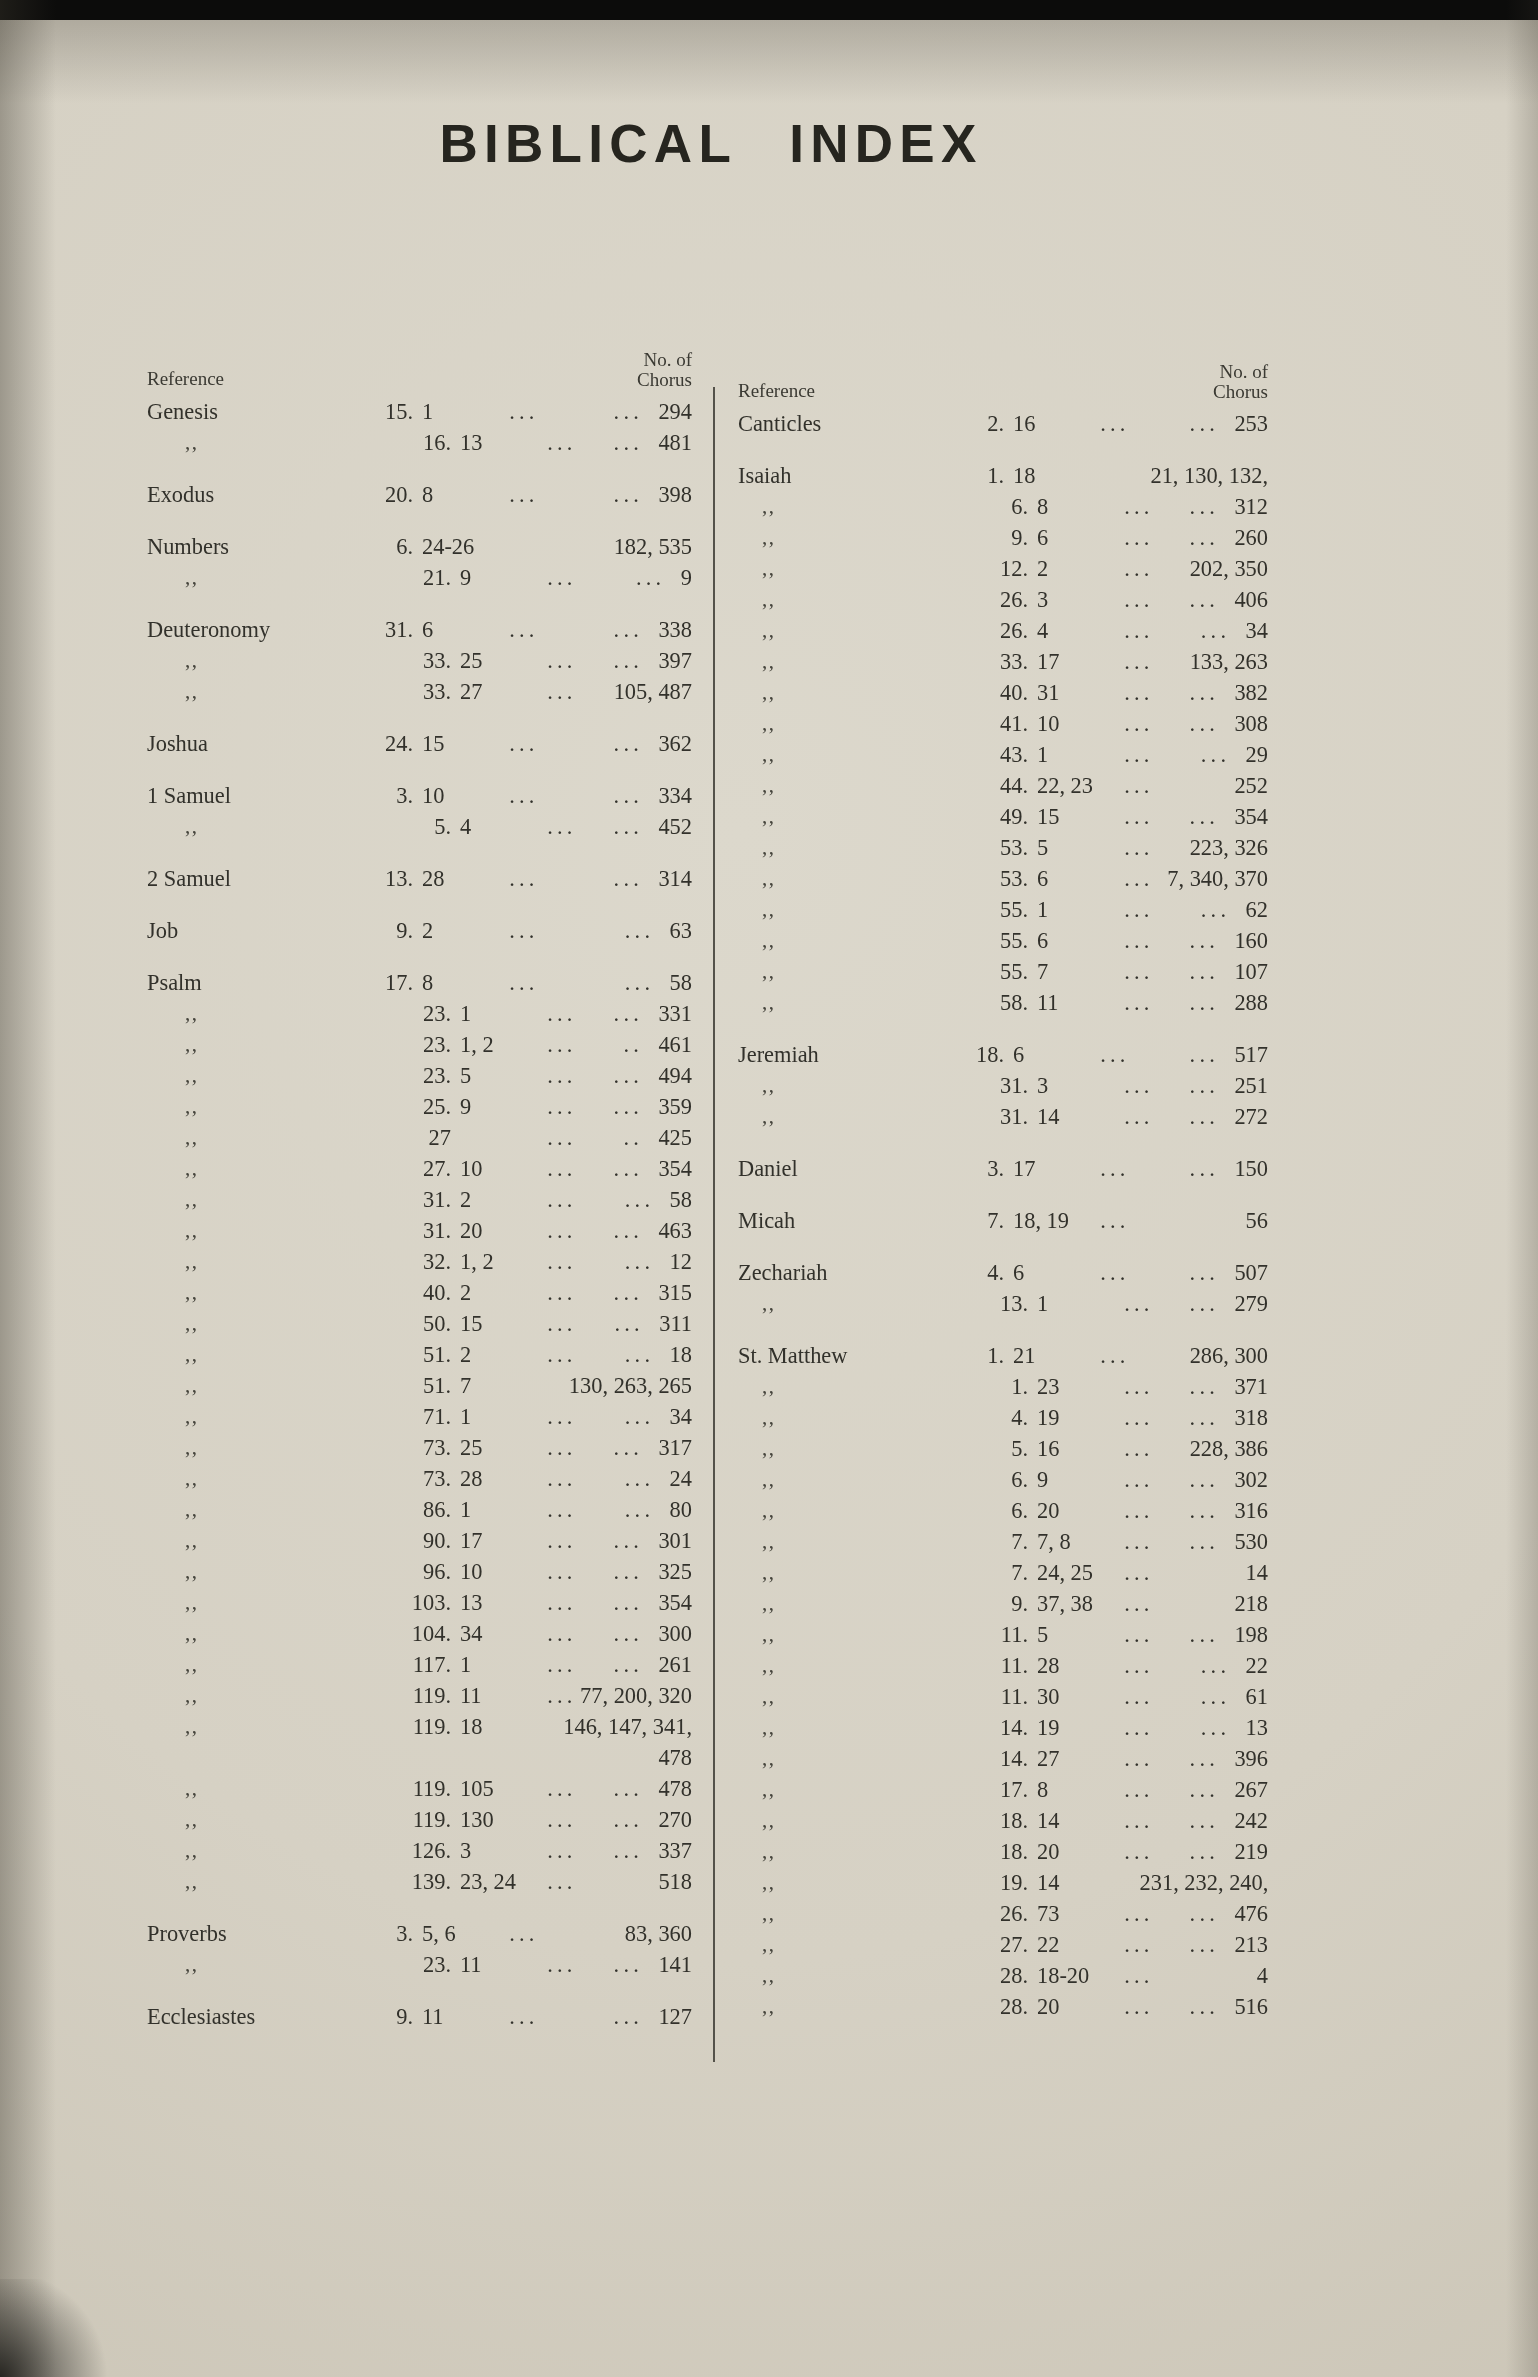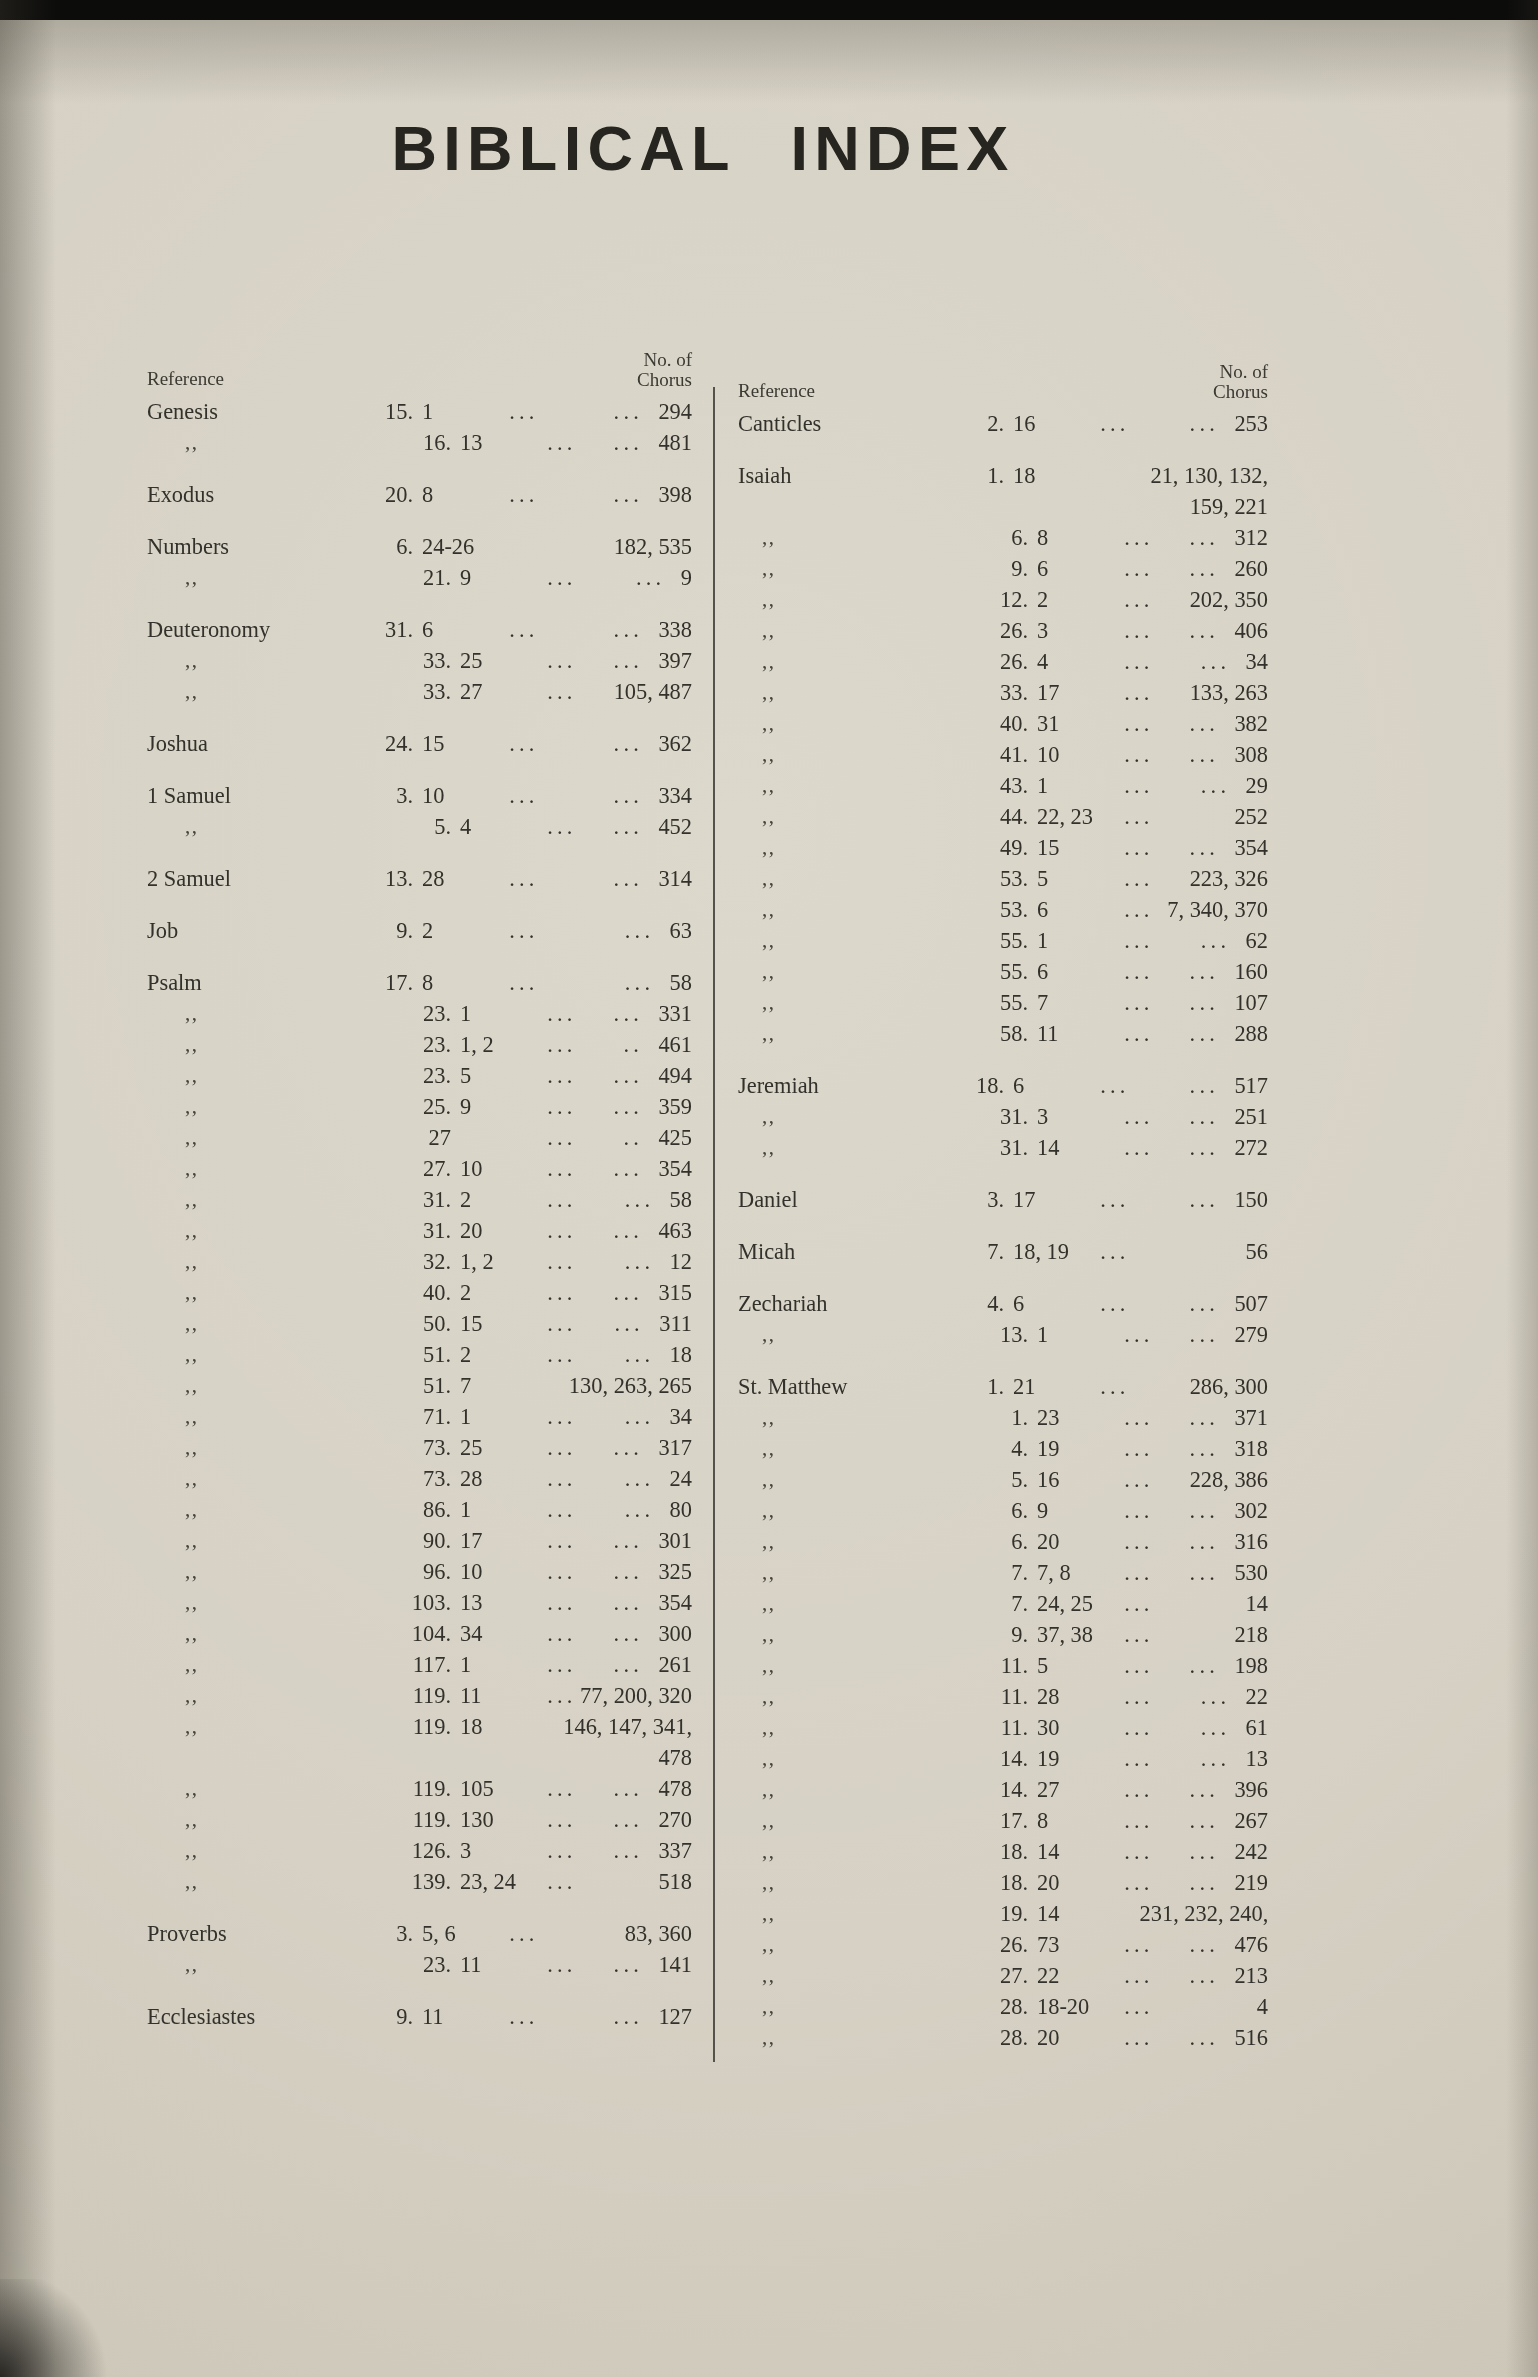--- a/index.html
+++ b/index.html
@@ -19,24 +19,24 @@
   .top-shade{position:absolute;top:19.6px;left:0;width:1538px;height:84px;
     background:linear-gradient(180deg, rgba(85,80,70,.30), rgba(85,80,70,0));}
   .left-shade{position:absolute;top:0;left:0;width:56px;height:2377px;
     background:linear-gradient(90deg, rgba(60,56,46,.38), rgba(60,56,46,0));}
   .right-shade{position:absolute;top:0;right:0;width:32px;height:2377px;
     background:linear-gradient(270deg, rgba(60,56,46,.22), rgba(60,56,46,0));}
   .corner-bl{position:absolute;left:0;bottom:0;width:133px;height:98px;
     background:radial-gradient(circle at 0% 100%, rgba(12,12,10,.8), rgba(12,12,10,0) 65%);}
 
   .title{
-    position:absolute;top:117px;left:0;width:1406px;margin:0;
+    position:absolute;top:117px;left:8px;width:1406px;margin:0;
     text-align:center;
     font-family:"Liberation Sans","DejaVu Sans",sans-serif;
-    font-weight:700;font-size:63px;line-height:1;
+    font-weight:700;font-size:53px;line-height:1;
     letter-spacing:6.3px;word-spacing:32px;color:#26251f;
   }
 
   .divider{position:absolute;left:713px;top:387px;width:2.1px;height:1675px;background:#54524a;}
 
   .col{position:absolute;}
   .col0{left:147px;top:350px;width:545px;}
   .col1{left:738px;top:362px;width:530px;}
 
   .colhead{display:flex;justify-content:space-between;align-items:flex-end;
@@ -572,23 +572,20 @@
           </div>
         </div>
         <div class="group">
           <div class="row">
             <span class="book">Isaiah</span>
             <span class="chap">1.</span>
             <span class="verse">18</span>
             <span class="mid"></span>
             <span class="chorus">21, 130, 132,</span>
           </div>
-          <div class="row cont">
-            <span class="chorus">159, 221</span>
-          </div>
           <div class="row">
             <span class="book ditto">,,</span>
             <span class="chap">6.</span>
             <span class="verse">8</span>
             <span class="mid">
               <span class="dotgroup">...</span>
               <span class="dotgroup">...</span>
             </span>
             <span class="chorus">312</span>
           </div>

